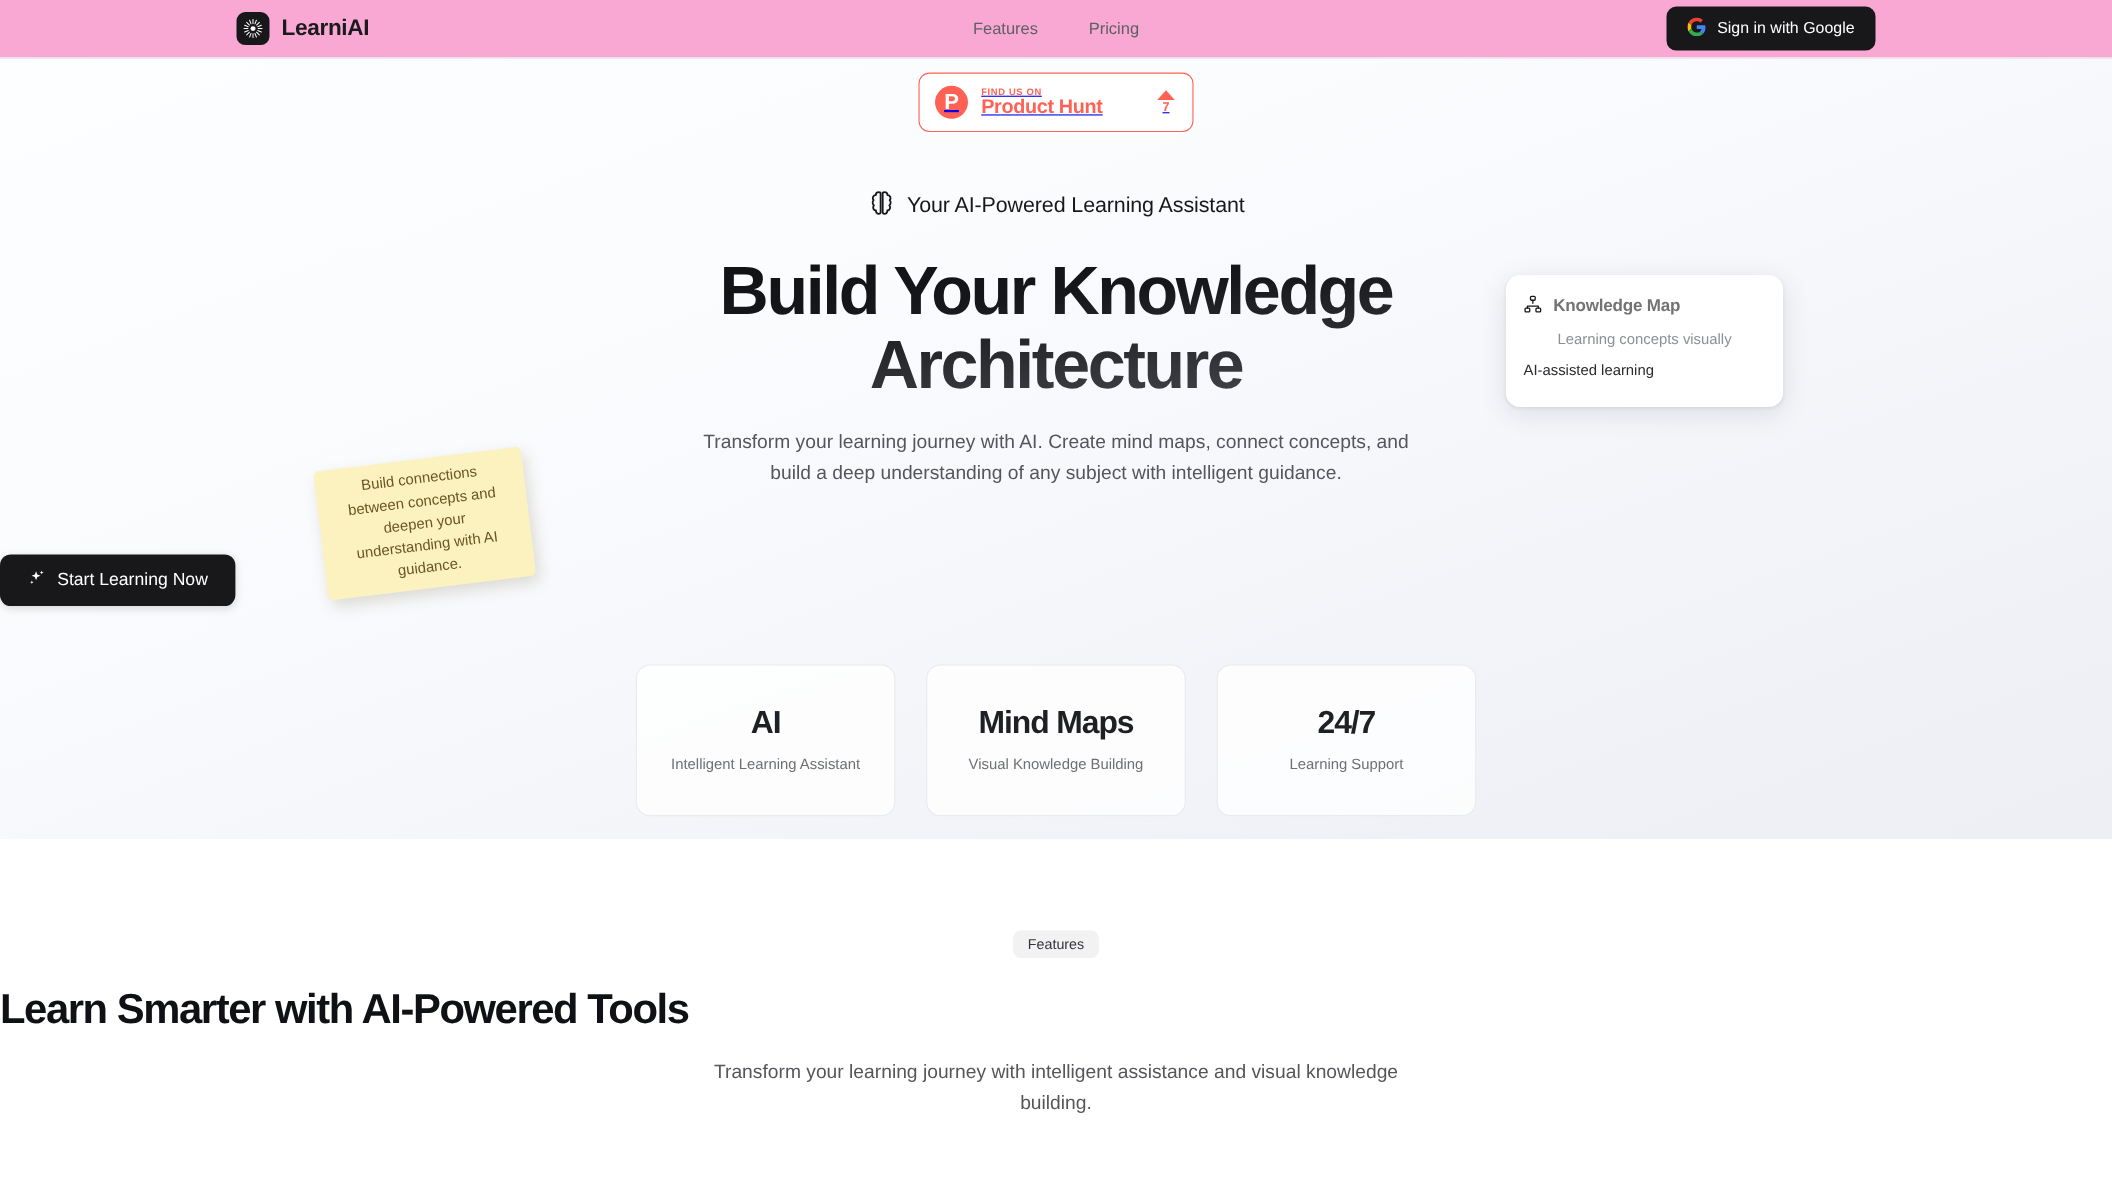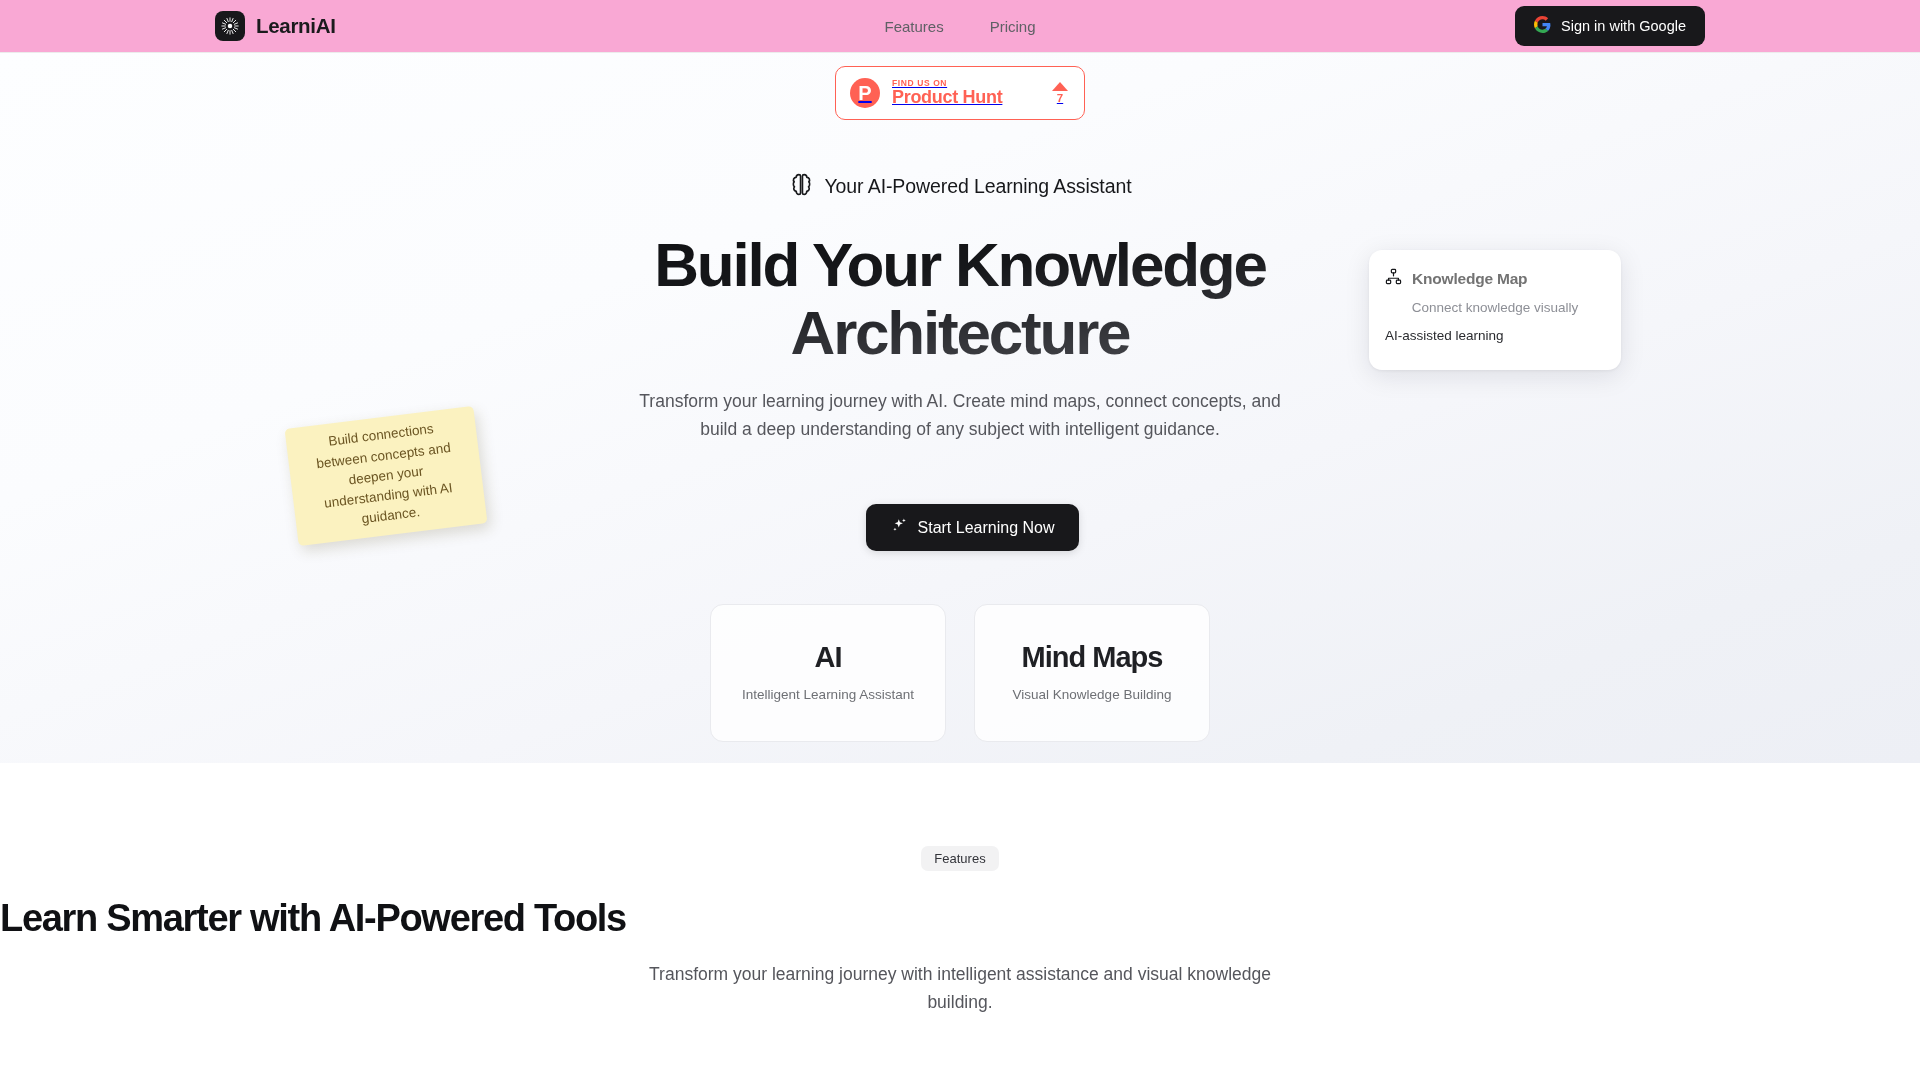--- a/index.html
+++ b/index.html
@@ -188,21 +188,21 @@
     text-align: center;
     font-size: 17.5px;
     line-height: 1.62;
     color: #55565c;
   }
 
   .cta-wrap {
     position: absolute;
     top: 451px;
     left: 0; right: 0;
-    display: flex; justify-content: center; padding-left: 25px;
+    display: flex; 
   }
   .cta-btn {
     display: flex;
     align-items: center;
     gap: 10px;
     height: 47px;
     padding: 0 25px;
     border: none;
     border-radius: 10px;
     background: #18181b;
@@ -429,33 +429,37 @@
         <span>
           <svg width="17" height="17" viewBox="0 0 24 24" fill="none" stroke="#17181b" stroke-width="1.7" stroke-linecap="round" stroke-linejoin="round" aria-hidden="true">
             <rect x="9" y="2" width="6" height="5" rx="1.2"></rect>
             <rect x="2" y="17" width="6" height="5" rx="1.2"></rect>
             <rect x="16" y="17" width="6" height="5" rx="1.2"></rect>
             <path d="M12 7v4M5 17v-2.5h14V17"></path>
           </svg>
         </span>
         <span class="km-title">Knowledge Map</span>
       </div>
-      <div class="km-sub">Connect knowledge visually</div>
+      <div class="km-sub">Learning concepts visually</div>
       <div class="km-foot">AI-assisted learning</div>
     </div>
 
     <div class="stats">
       <div class="stat-card">
         <div class="stat-value">AI</div>
         <div class="stat-label">Intelligent Learning Assistant</div>
       </div>
       <div class="stat-card">
         <div class="stat-value">Mind Maps</div>
         <div class="stat-label">Visual Knowledge Building</div>
       </div>
+      <div class="stat-card">
+        <div class="stat-value">24/7</div>
+        <div class="stat-label">Learning Support</div>
+      </div>
     </div>
   </section>
 
   <section class="features">
     <span class="pill">Features</span>
     <h2 class="features-title">Learn Smarter with AI-Powered Tools</h2>
     <p class="features-sub">Transform your learning journey with intelligent assistance and visual knowledge building.</p>
   </section>
 
 </div>

